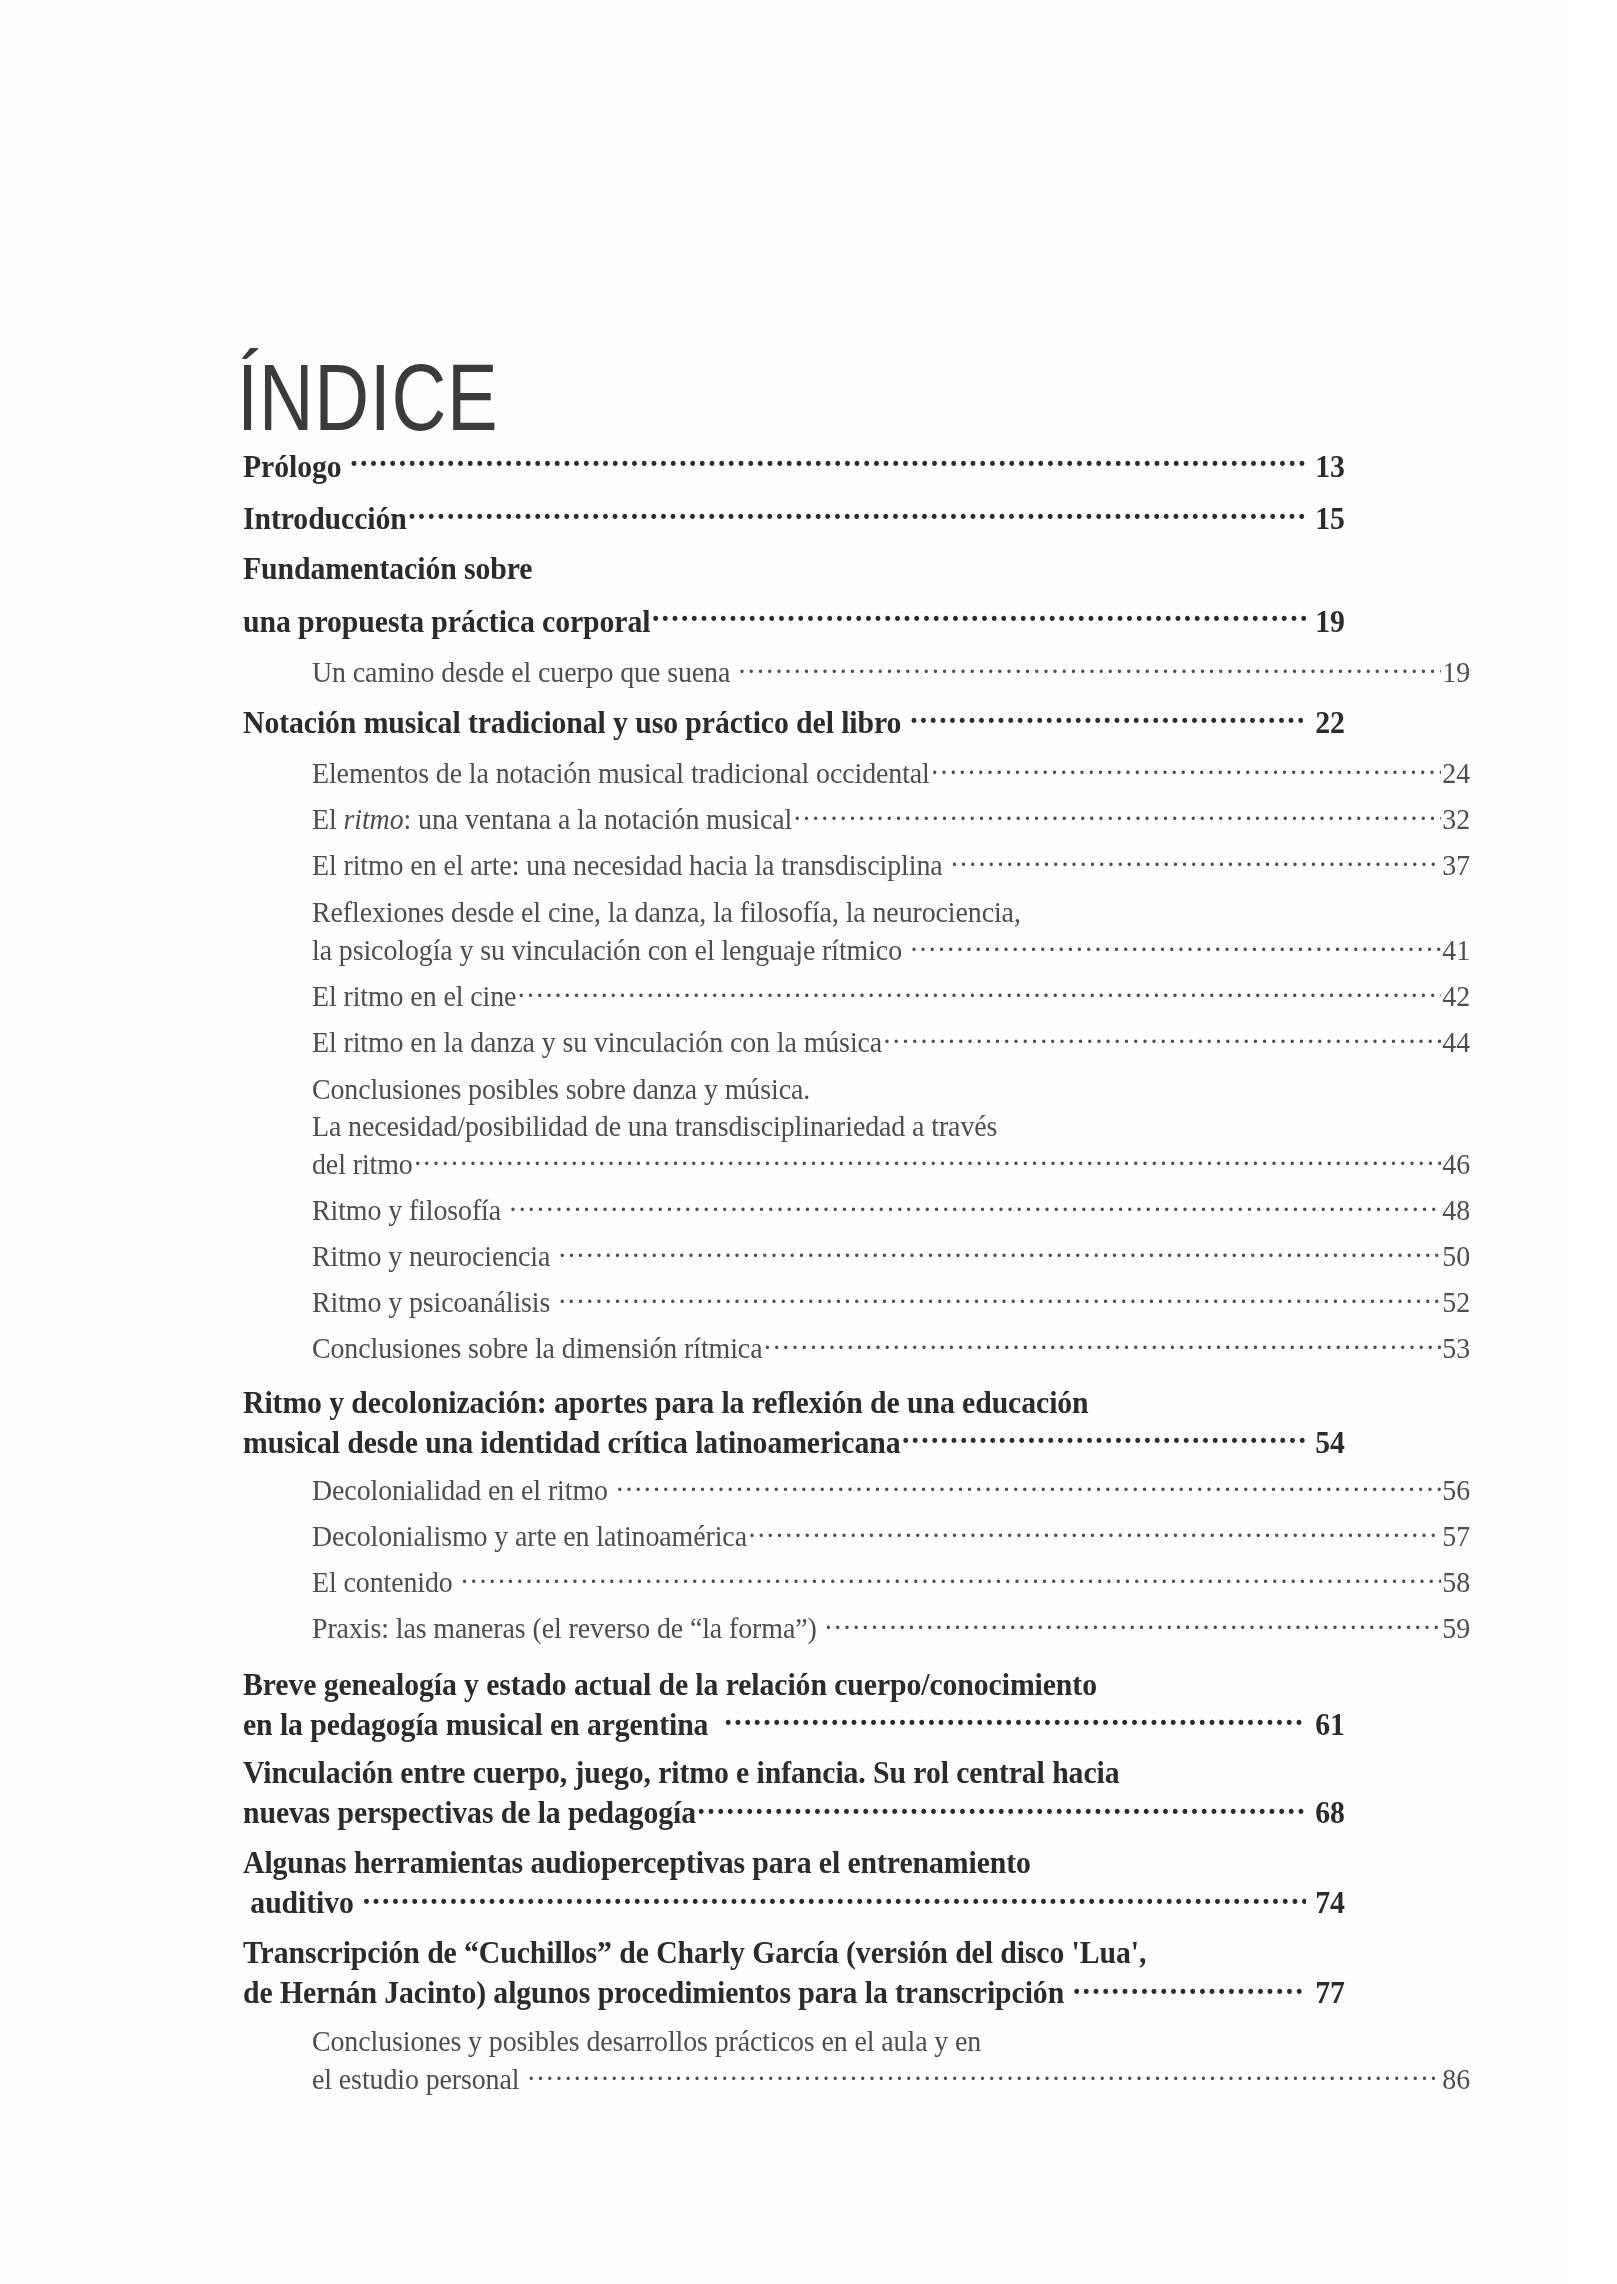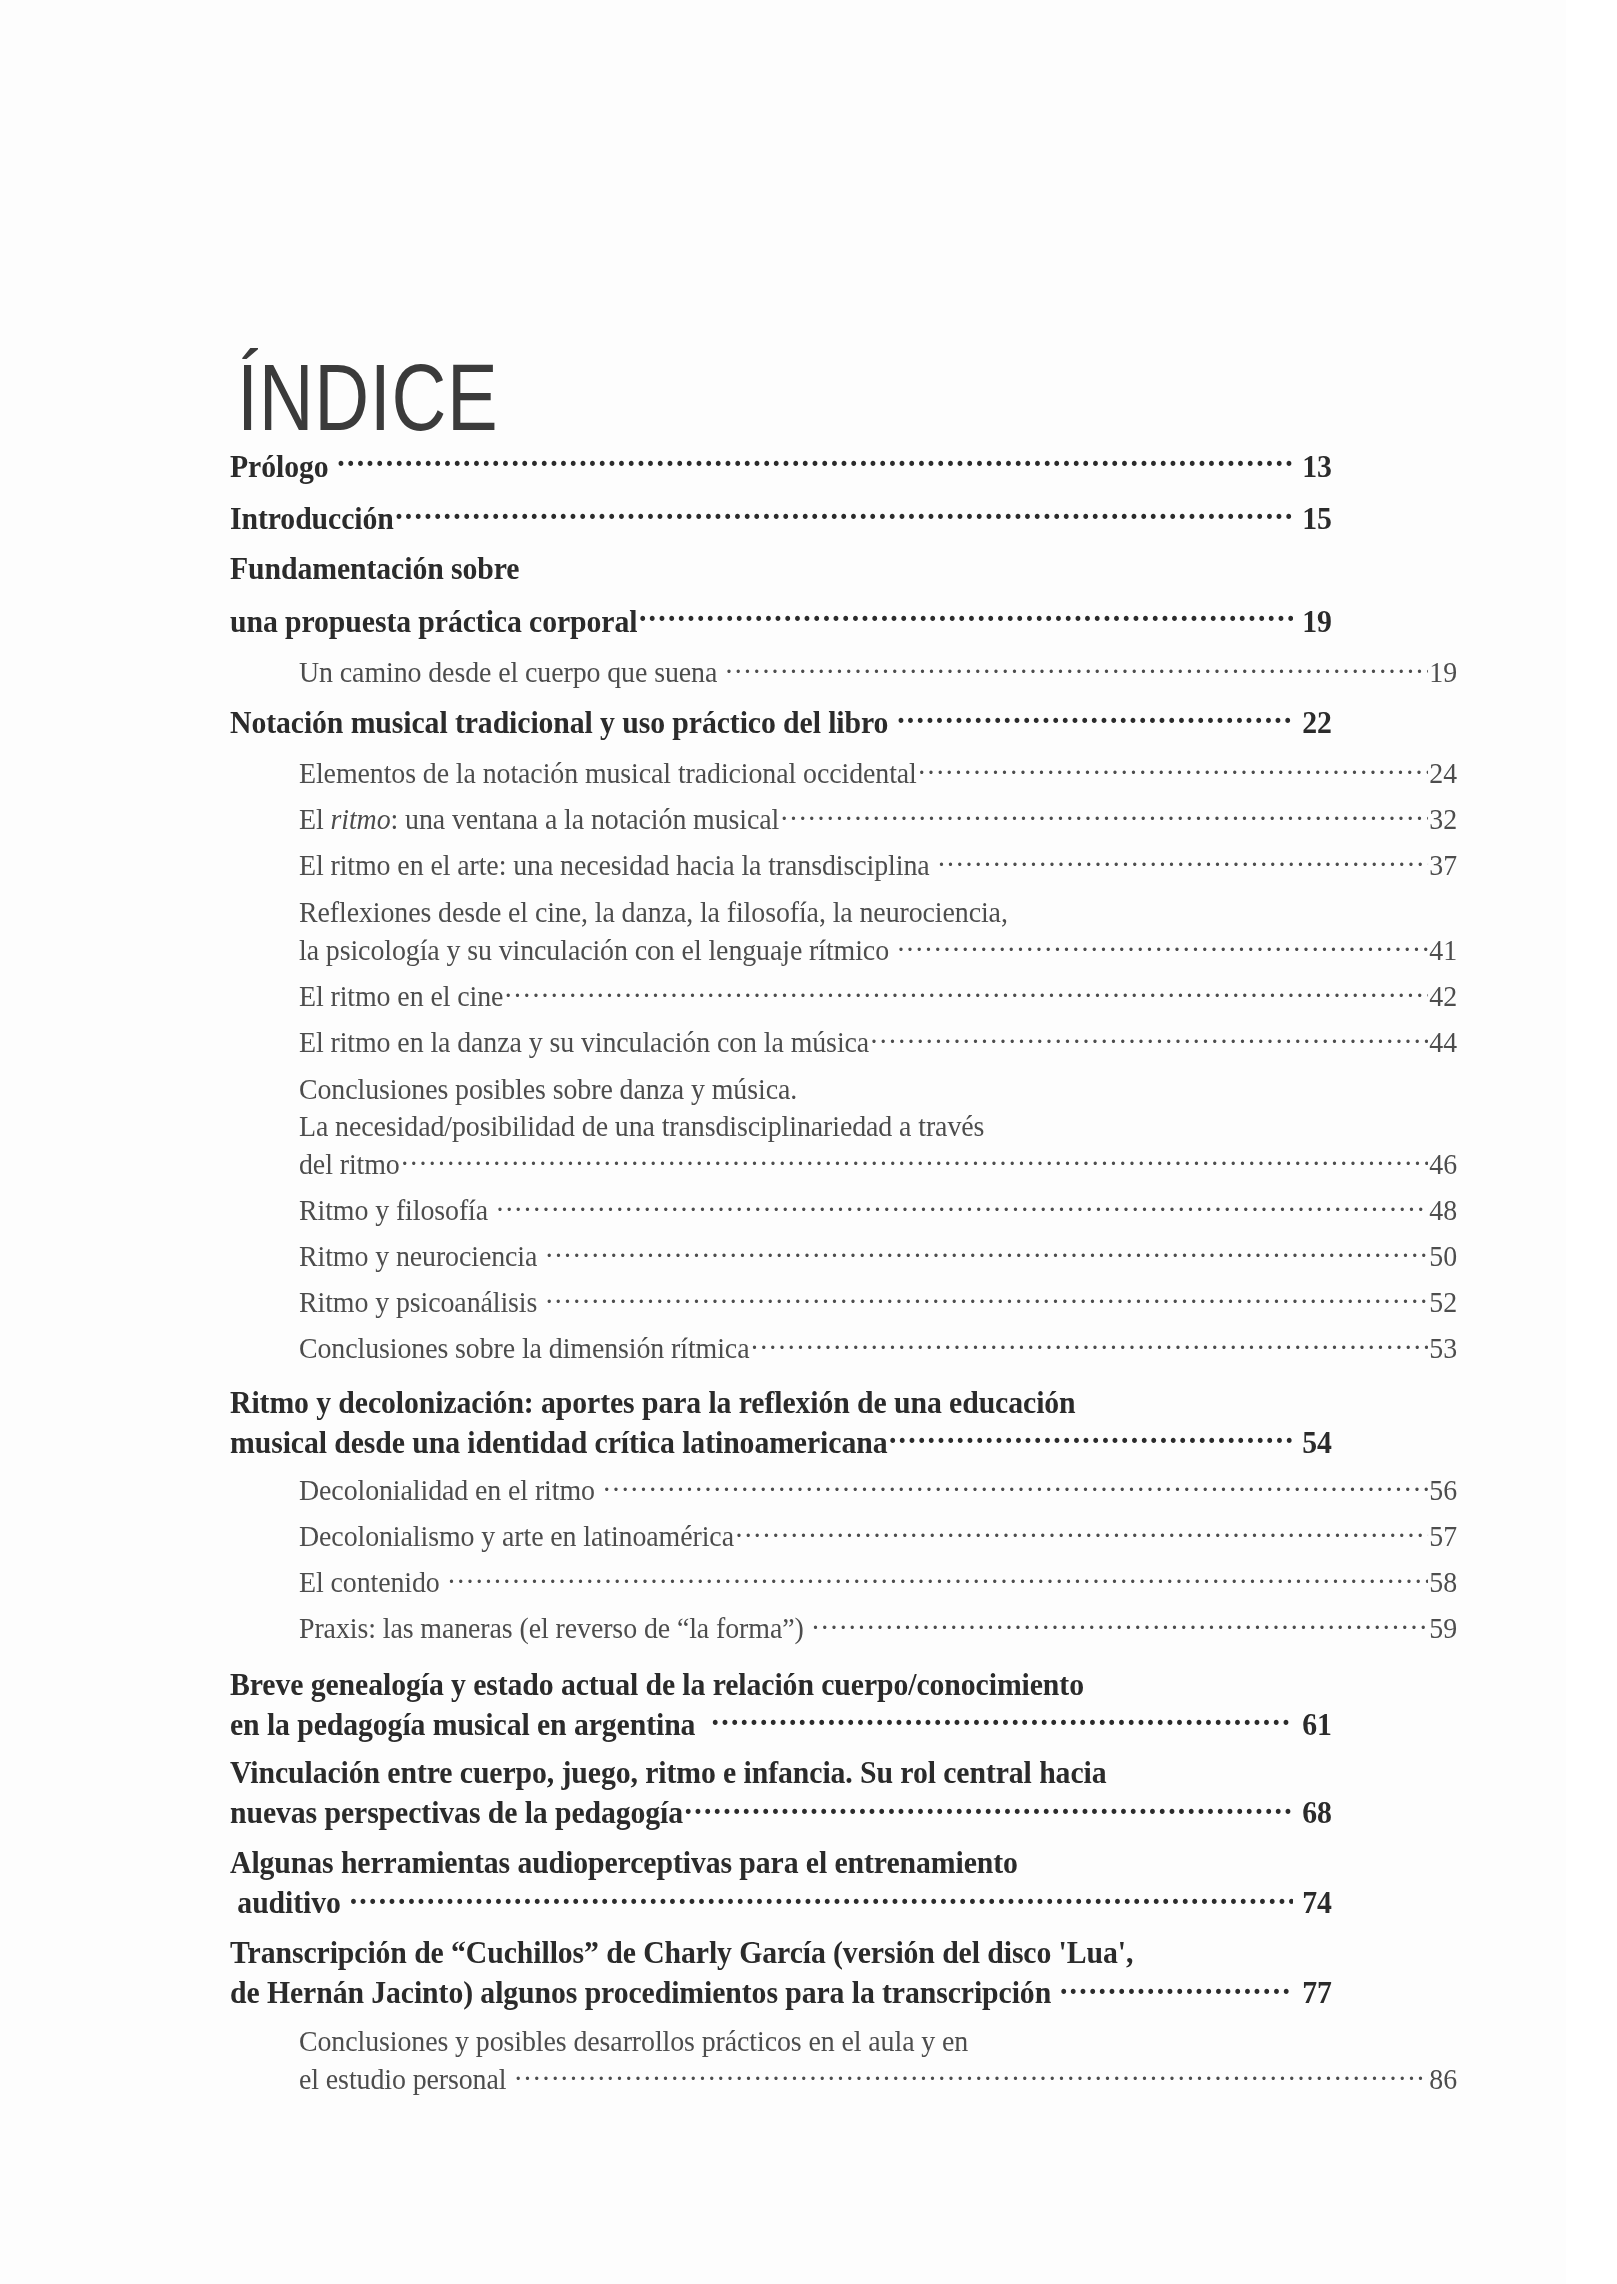--- a/index.html
+++ b/index.html
@@ -34,21 +34,21 @@
     letter-spacing: 0.8px;
     color: #3b3b3b;
     transform: scaleX(0.80);
     transform-origin: left top;
     white-space: nowrap;
   }
 
   
   .toc {
     position: absolute;
-    left: 230px;
+    left: 243px;
     top: 435px;
     width: 1102px;
   }
 
   .entry {
     position: relative;
     margin: 0;
     padding: 0;
   }
 

